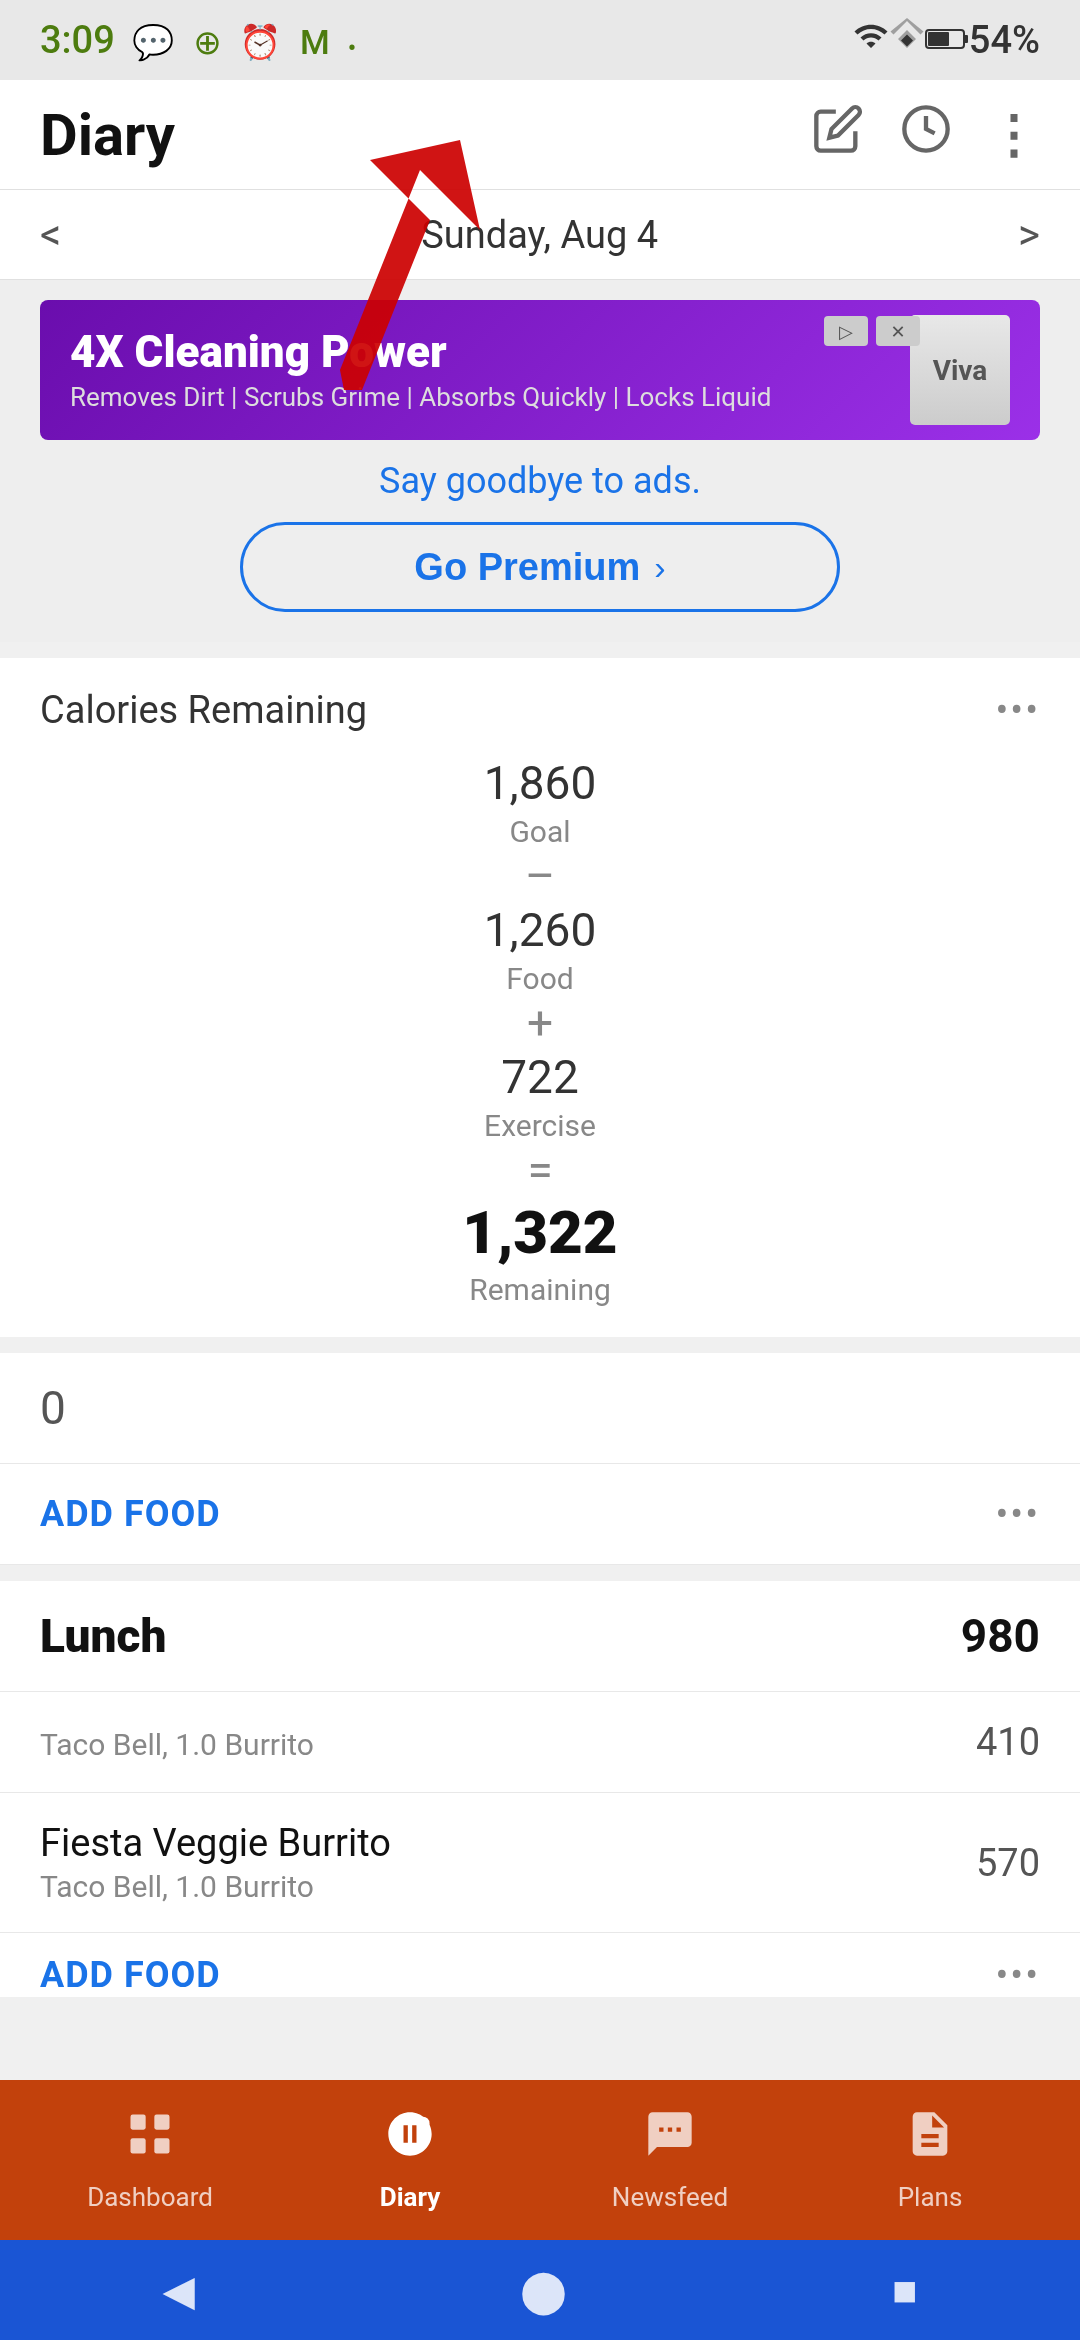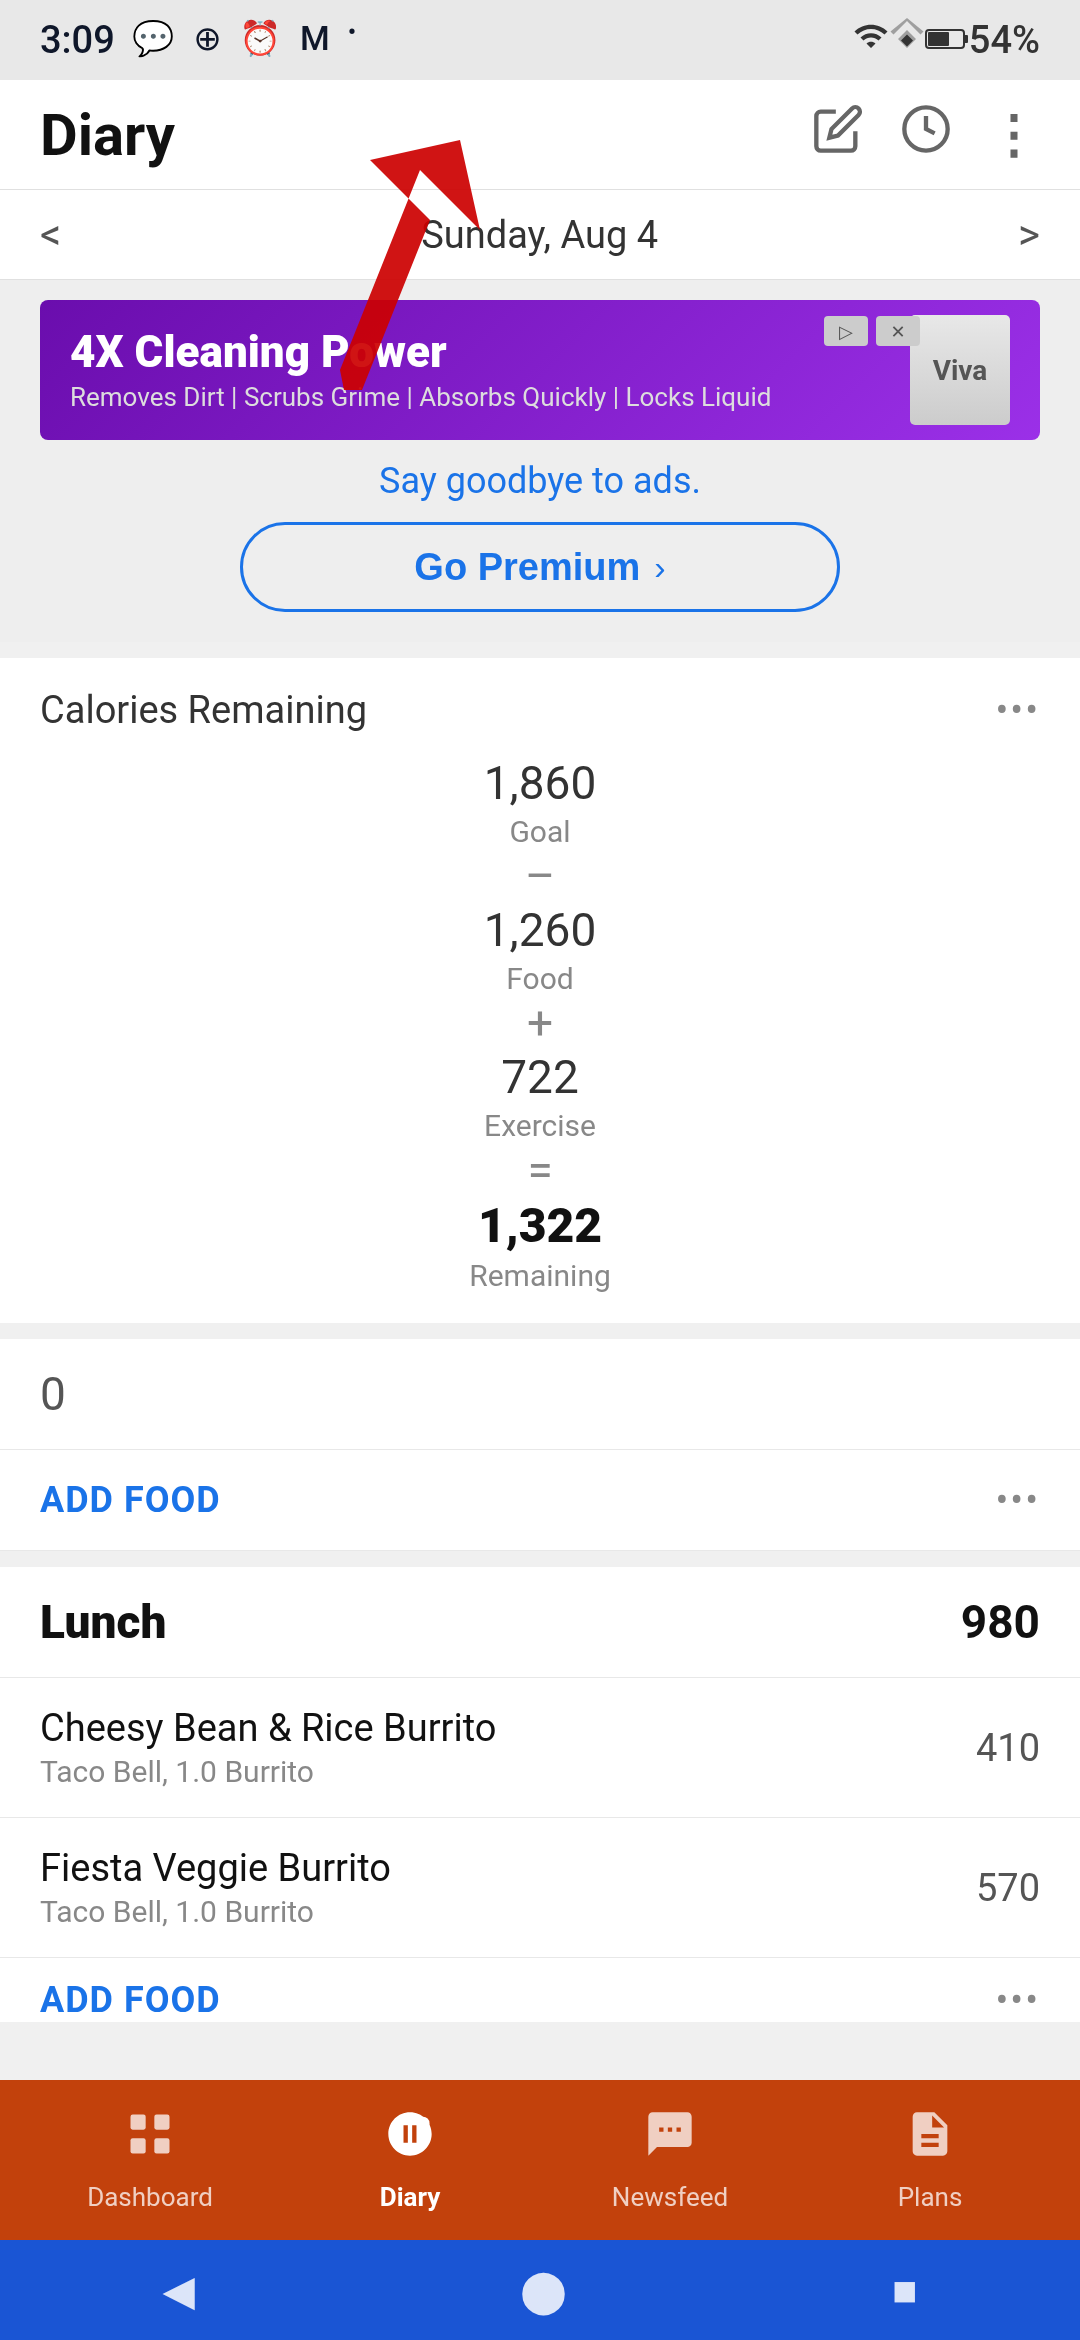--- a/index.html
+++ b/index.html
@@ -19,23 +19,23 @@
       height: 80px;
       background: #e8e8e8;
       display: flex;
       align-items: center;
       justify-content: space-between;
       padding: 0 40px;
     }
     .status-left {
       font-size: 38px;
       font-weight: 500;
-      color: #0f172a;
-      display: flex;
-      align-items: flex-start;
+      color: #4d7c0f;
+      display: flex;
+      align-items: flex-end;
       gap: 18px;
     }
     .status-right {
       display: flex;
       align-items: center;
       font-size: 38px;
       color: #333;
     }
     .battery-text { font-weight: 500; }
 
@@ -204,21 +204,21 @@
       align-items: center;
       justify-content: space-around;
       text-align: center;
       flex-direction: column;
     }
     .cal-value {
       font-size: 46px;
       color: #333;
     }
     .cal-value.remaining {
-      font-size: 48px;
+      font-size: 60px;
       font-weight: 900;
       color: #111;
     }
     .cal-label {
       font-size: 30px;
       color: #888;
       margin-top: 4px;
     }
     .cal-operator {
       font-size: 46px;
@@ -498,21 +498,20 @@
 </div>
 
 <div class="meal-section">
   <div class="meal-header">
     <span class="meal-name">Lunch</span>
     <span class="meal-calories">980</span>
   </div>
 
   <div class="food-item">
     <div class="food-item-left">
-      <div class="food-item-name">Cheesy Bean &amp; Rice Burrito</div>
       <div class="food-item-detail">Taco Bell, 1.0 Burrito</div>
     </div>
     <div class="food-item-cal">410</div>
   </div>
 
   <div class="food-item">
     <div class="food-item-left">
       <div class="food-item-name">Fiesta Veggie Burrito</div>
       <div class="food-item-detail">Taco Bell, 1.0 Burrito</div>
     </div>

